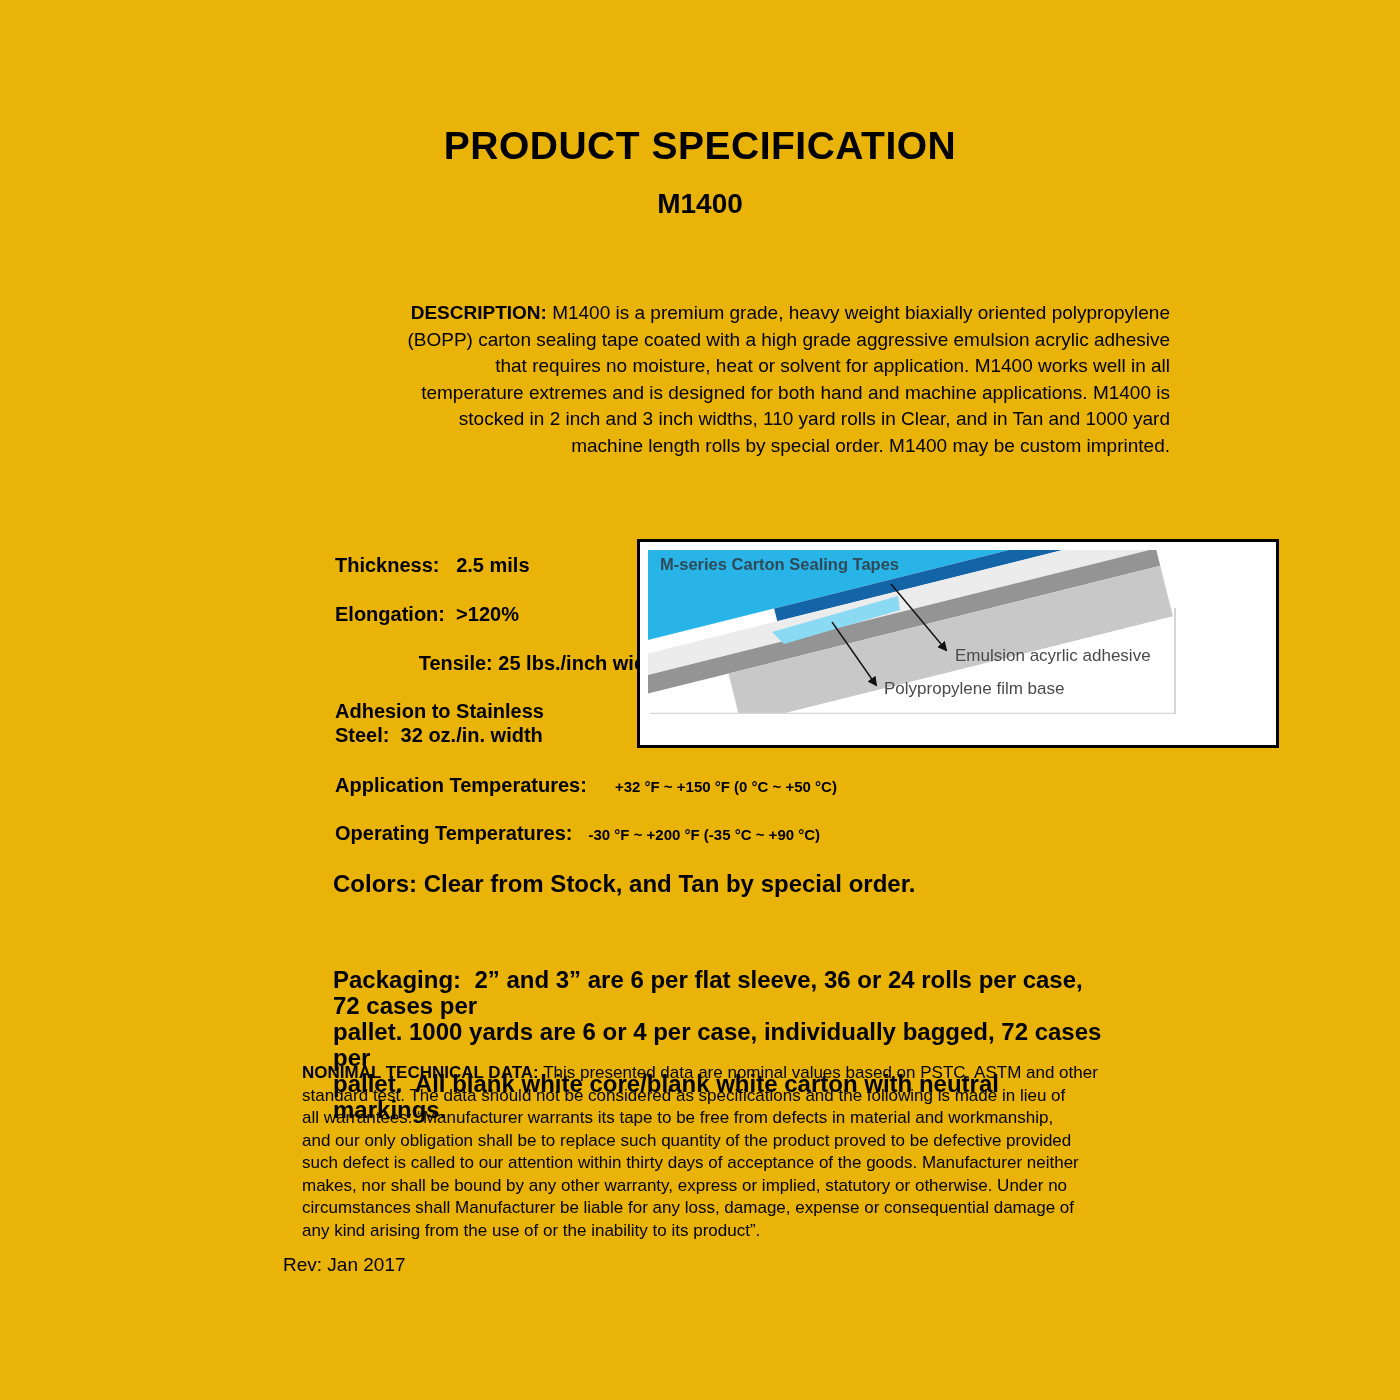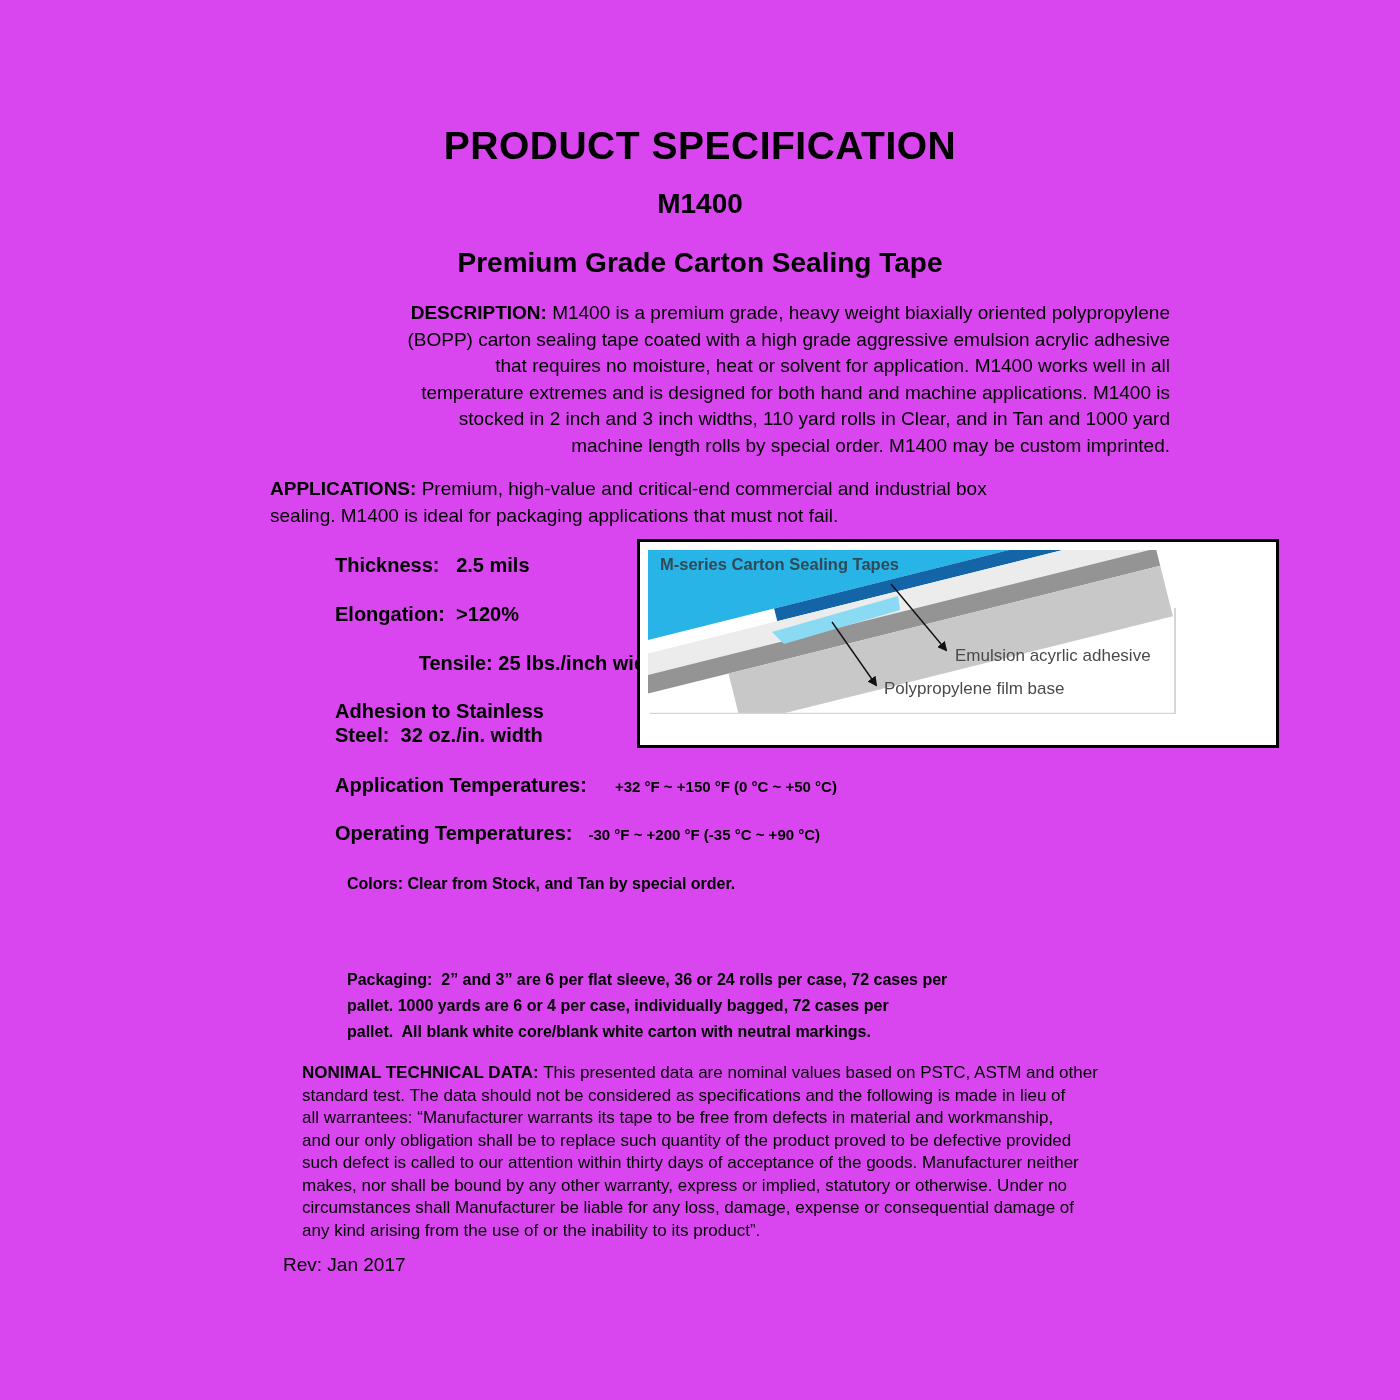--- a/index.html
+++ b/index.html
@@ -1,64 +1,61 @@
 <!DOCTYPE html>
 <html><head>
 <meta charset="utf-8">
 <style>
   html,body{margin:0;padding:0;background:#ffffff;}
   .page{
-    position:relative;width:1400px;height:1400px;background:#d946ef;
+    position:relative;width:1400px;height:1400px;background:#eab308;
     font-family:"Liberation Sans", sans-serif;color:#000;overflow:hidden;
   }
   .abs{position:absolute;}
   .b{font-weight:bold;}
   .pre{white-space:pre-wrap;}
   .center{left:0;width:1400px;text-align:center;}
   .title{top:124px;font-size:39px;font-weight:bold;letter-spacing:0.5px;}
   .model{top:188px;font-size:28px;font-weight:bold;}
   .subtitle{top:247px;font-size:28px;font-weight:bold;}
   .bodytext{font-size:19px;line-height:26.5px;width:900px;}
   .desc{left:270px;top:300px;text-align:right;}
   .apps{left:270px;top:476px;}
   .spec{left:335px;font-size:20px;font-weight:bold;line-height:24px;width:330px;}
   .spec1{top:553px;} .spec2{top:602px;} .spec3{top:651px;text-align:right;} .spec4{top:699px;}
   .temp{left:335px;font-size:20px;font-weight:bold;line-height:24px;white-space:nowrap;}
   .temp1{top:773px;} .temp2{top:821px;}
   .temp .val{font-size:15px;}
   .gap1{margin-left:28px;} .gap2{margin-left:16px;}
-  .boldline{left:347px;font-size:16px;font-weight:bold;line-height:26px;}
+  .boldline{left:333px;font-size:24px;font-weight:bold;line-height:26px;}
   .colors{top:871px;} .sizes{top:920px;}
   .packaging{top:967px;width:780px;}
   .note{left:302px;top:1062px;font-size:17px;line-height:22.5px;width:830px;}
   .rev{left:283px;top:1254px;font-size:19px;}
   .figure{
     left:637px;top:539px;width:642px;height:209px;
     border:3px solid #000;box-sizing:border-box;background:#fff;
   }
   .figure svg{position:absolute;left:8px;top:8px;}
 </style>
 </head>
 <body>
 
 <div class="page">
 
   <div class="abs center title">PRODUCT SPECIFICATION</div>
   <div class="abs center model">M1400</div>
-  <div class="abs center subtitle">Premium Grade Carton Sealing Tape</div>
 
   <div class="abs bodytext pre desc"><span class="b">DESCRIPTION:</span><span> M1400 is a premium grade, heavy weight biaxially oriented polypropylene
 (BOPP) carton sealing tape coated with a high grade aggressive emulsion acrylic adhesive
 that requires no moisture, heat or solvent for application. M1400 works well in all
 temperature extremes and is designed for both hand and machine applications. M1400 is
 stocked in 2 inch and 3 inch widths, 110 yard rolls in Clear, and in Tan and 1000 yard
 machine length rolls by special order. M1400 may be custom imprinted.</span></div>
 
-  <div class="abs bodytext pre apps"><span class="b">APPLICATIONS:</span><span> Premium, high-value and critical-end commercial and industrial box
-sealing. M1400 is ideal for packaging applications that must not fail.</span></div>
 
   <div class="abs spec spec1 pre">Thickness:   2.5 mils</div>
   <div class="abs spec spec2 pre">Elongation:  &gt;120%</div>
   <div class="abs spec spec3 pre">Tensile: 25 lbs./inch width</div>
   <div class="abs spec spec4 pre">Adhesion to Stainless
 Steel:  32 oz./in. width</div>
 
   <div class="abs figure">
     <svg width="530" height="173" viewBox="0 0 530 173">
       <defs>

